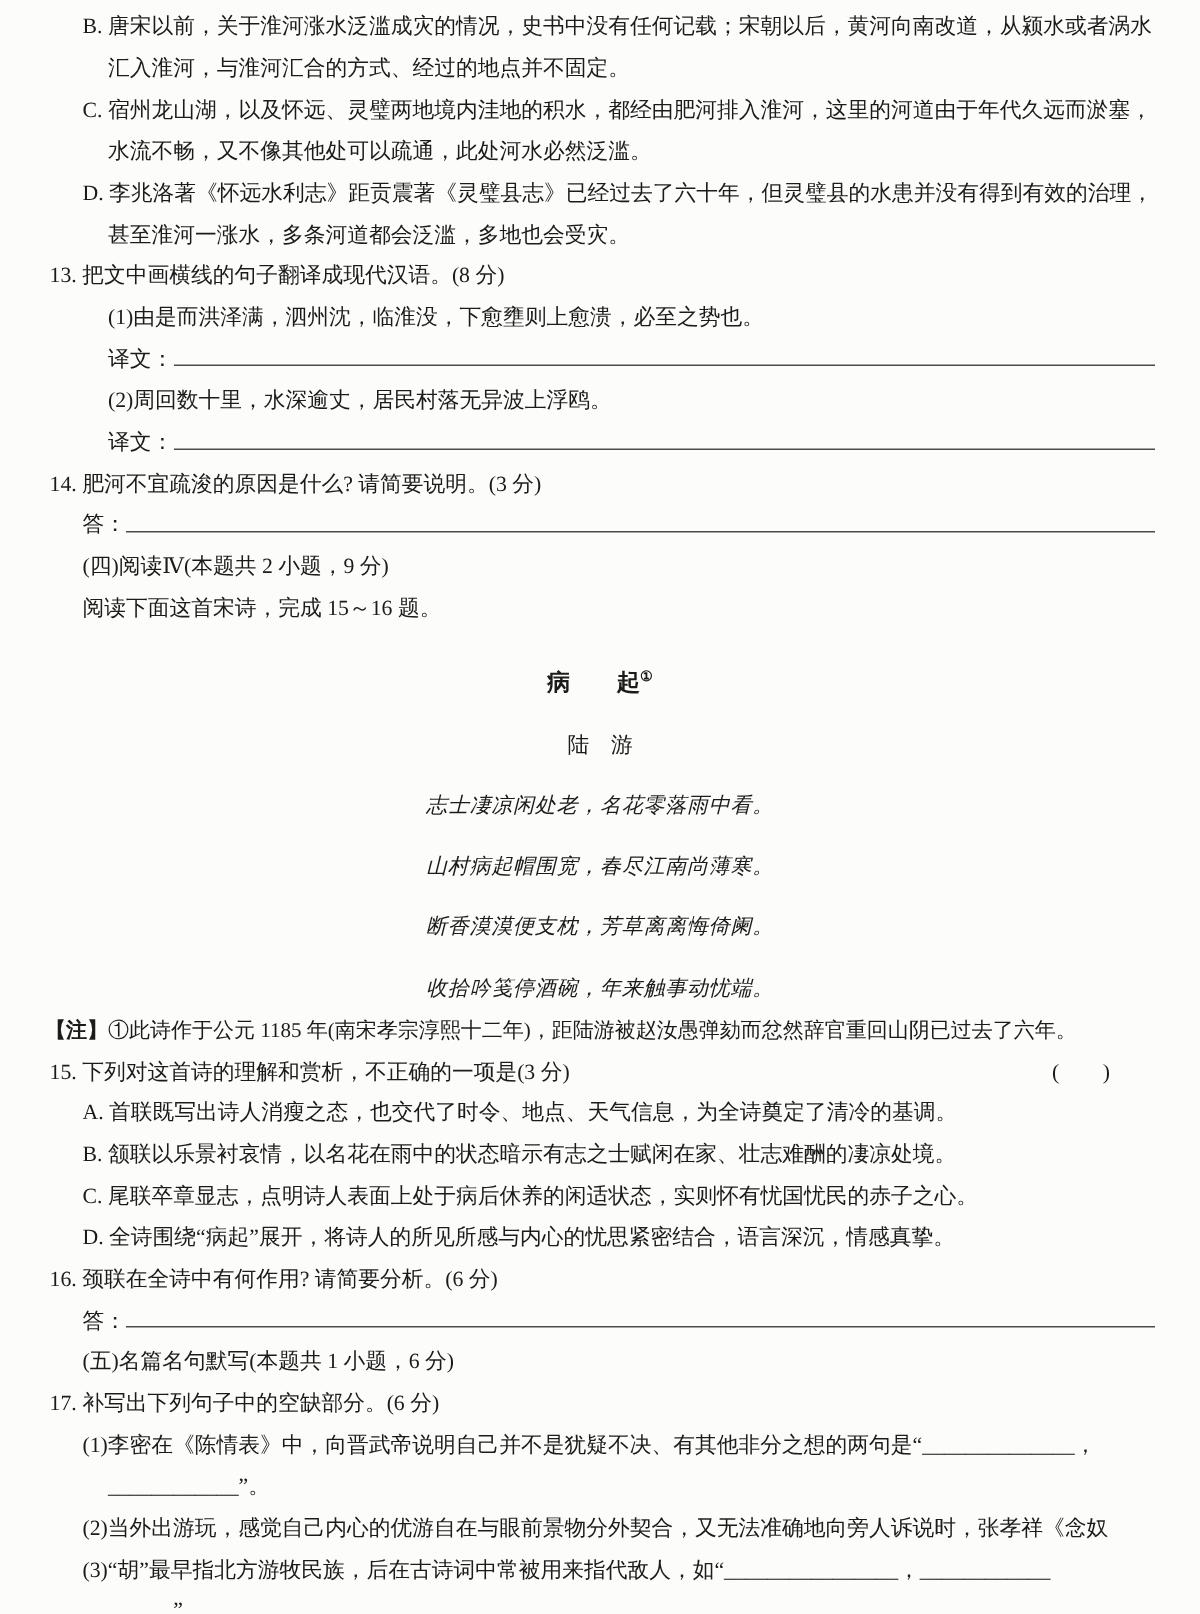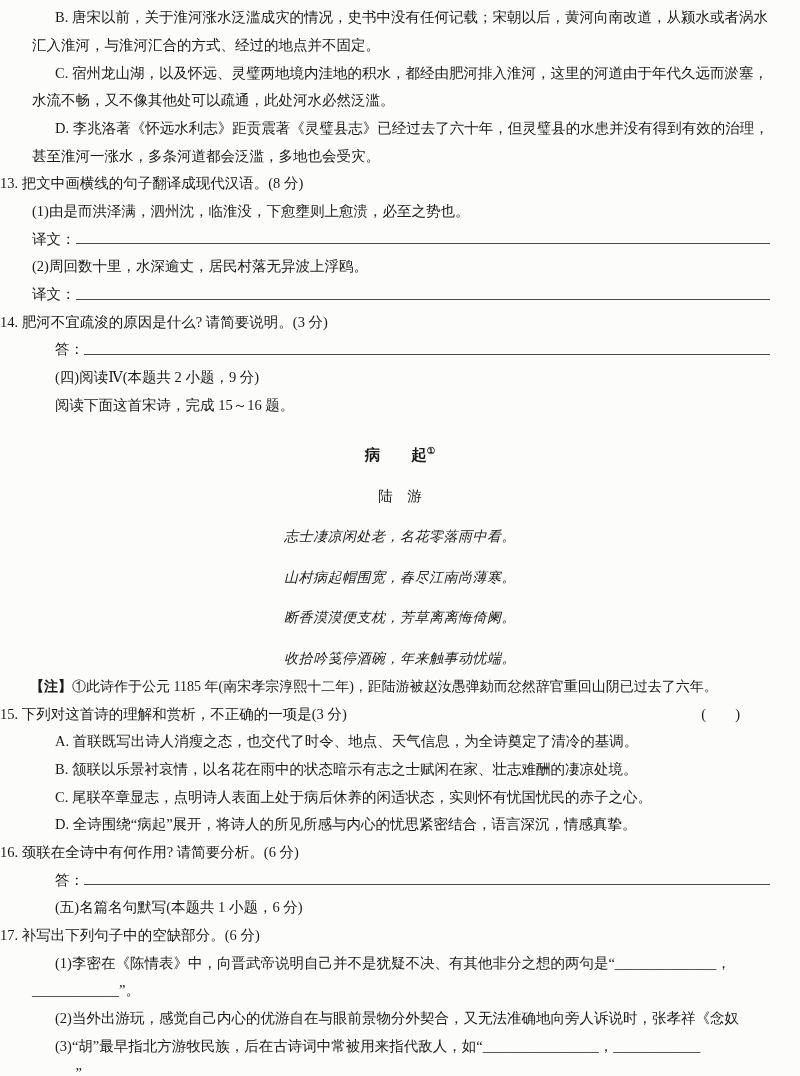--- a/index.html
+++ b/index.html
@@ -12,23 +12,23 @@
     font-size: 14.5px;
     overflow: hidden;
   }
   .page { padding-top: 4px; }
   .line {
     height: 27.66px;
     display: flex;
     align-items: center;
     white-space: pre;
   }
-  .ind0 { }
+  .ind0 { padding-left: 33px; }
   .ind1 { padding-left: 55px; }
-  .ind2 { padding-left: 32px; }
+  .ind2 { padding-left: 72px; }
   .blank {
     flex: 1 1 auto;
     border-bottom: 1px solid #4a4a4a;
     height: 19px;
     align-self: flex-start;
     margin-right: 30px;
   }
   .center { justify-content: center; margin-top: 13px; }
   .poem-title { font-weight: 700; font-size: 15.5px; margin-top: 23px; }
   .sup { font-size: 9.5px; transform: translateY(-5px); }

